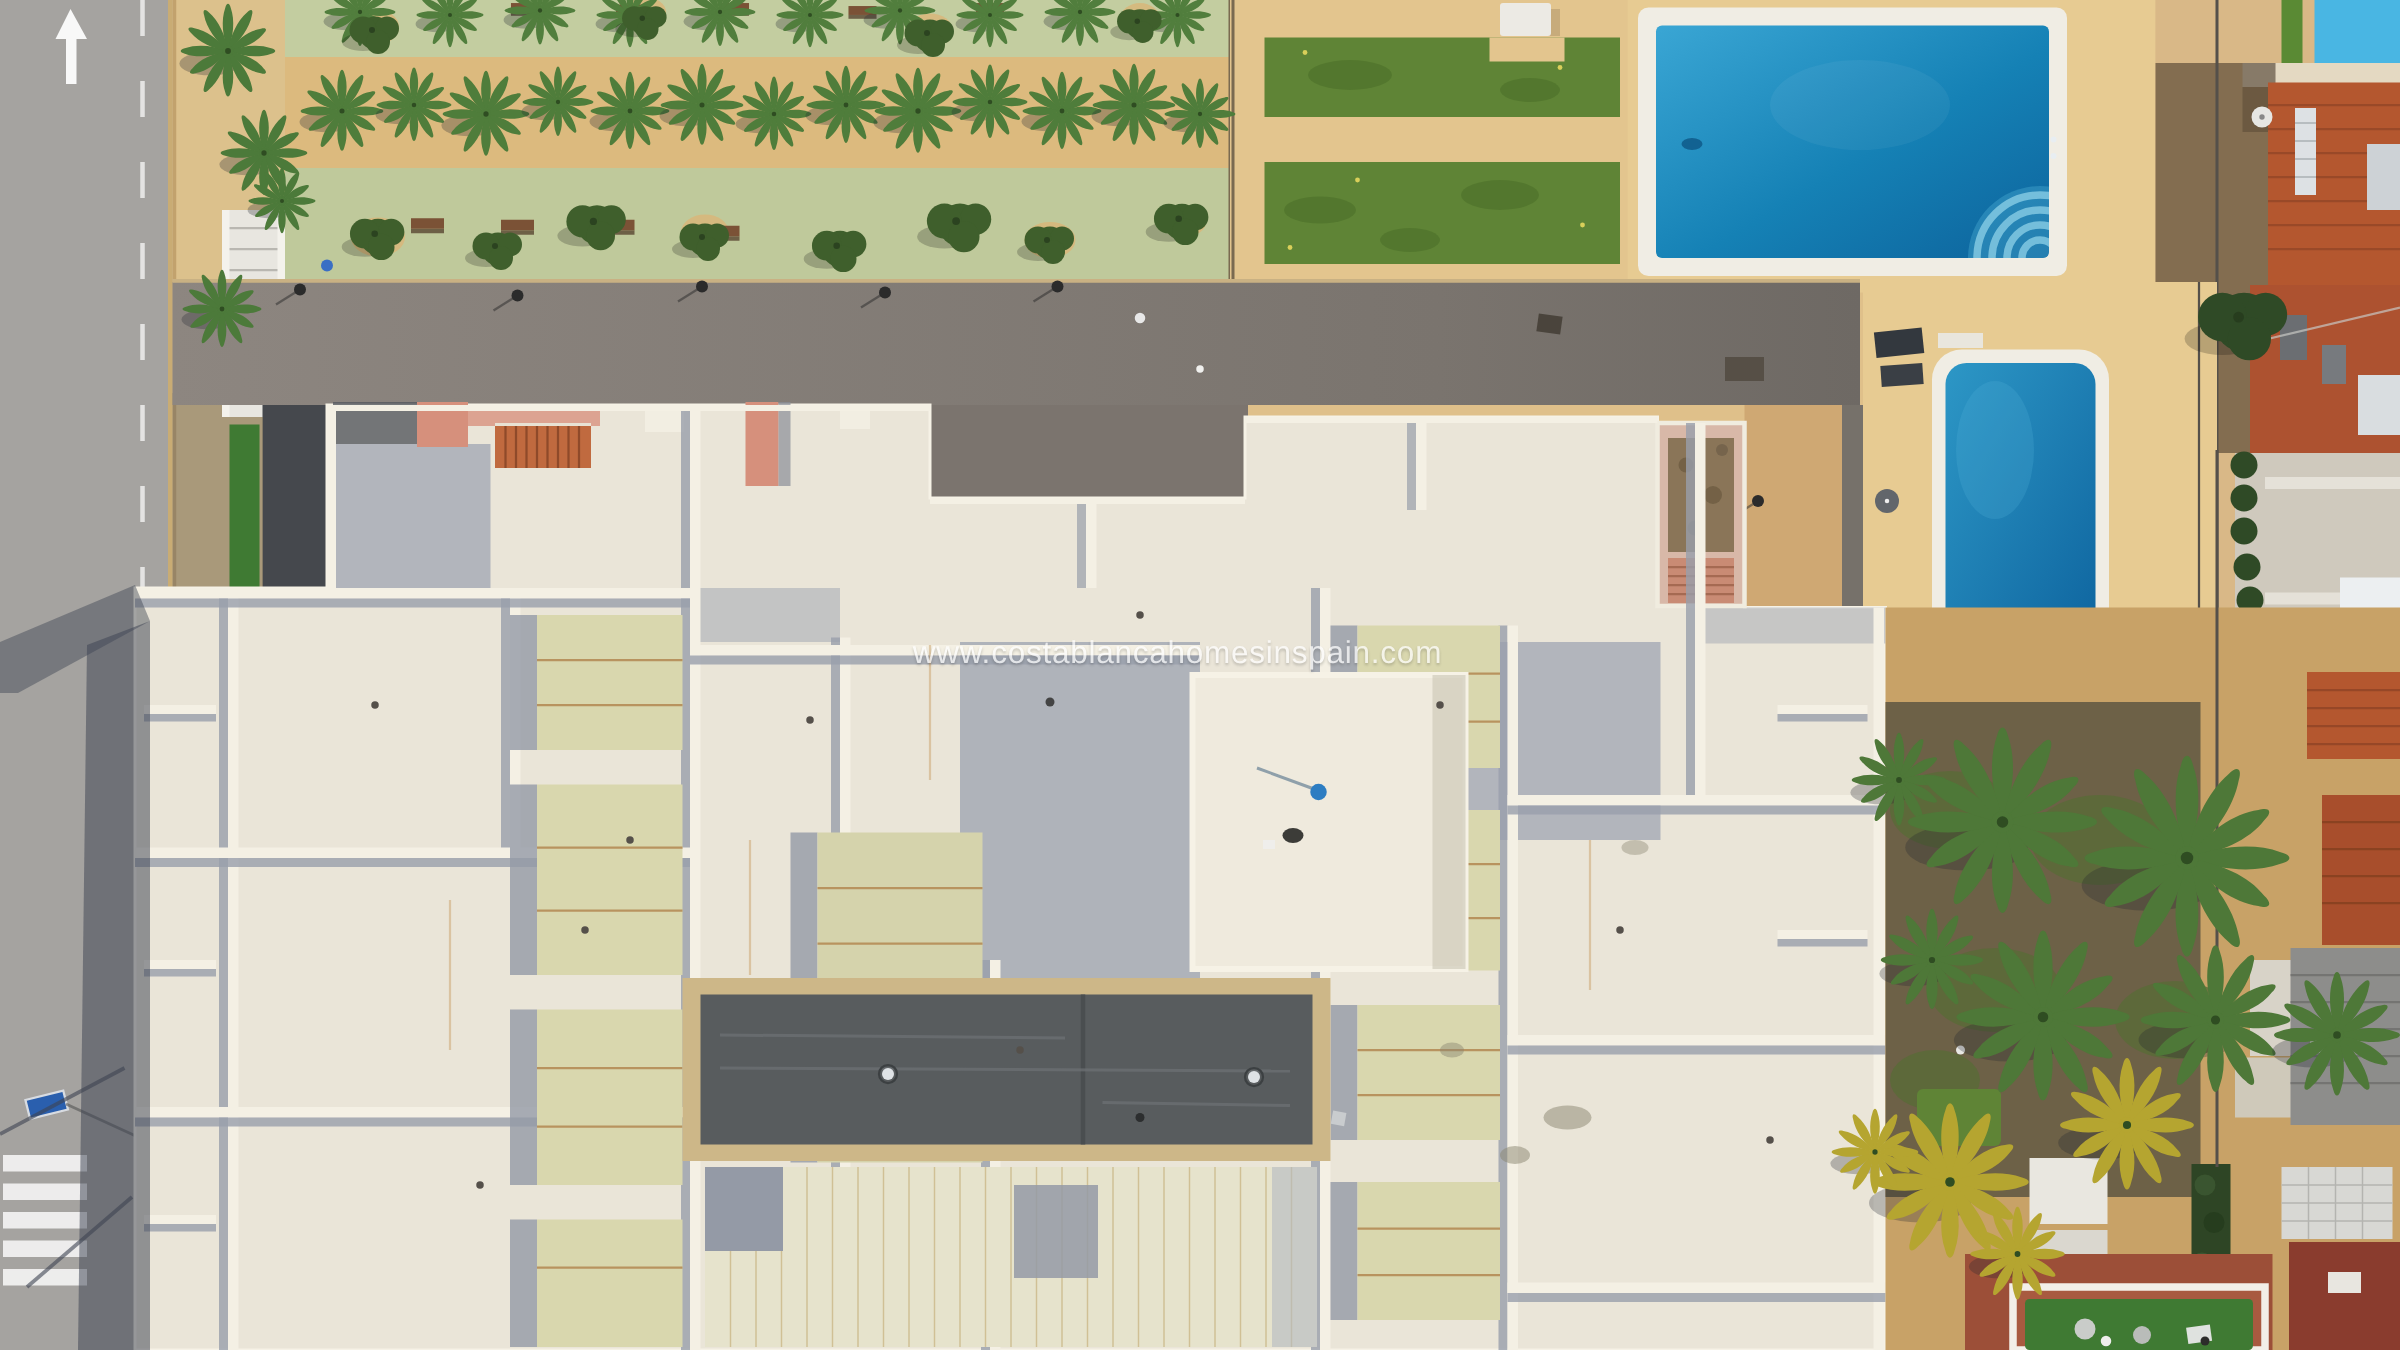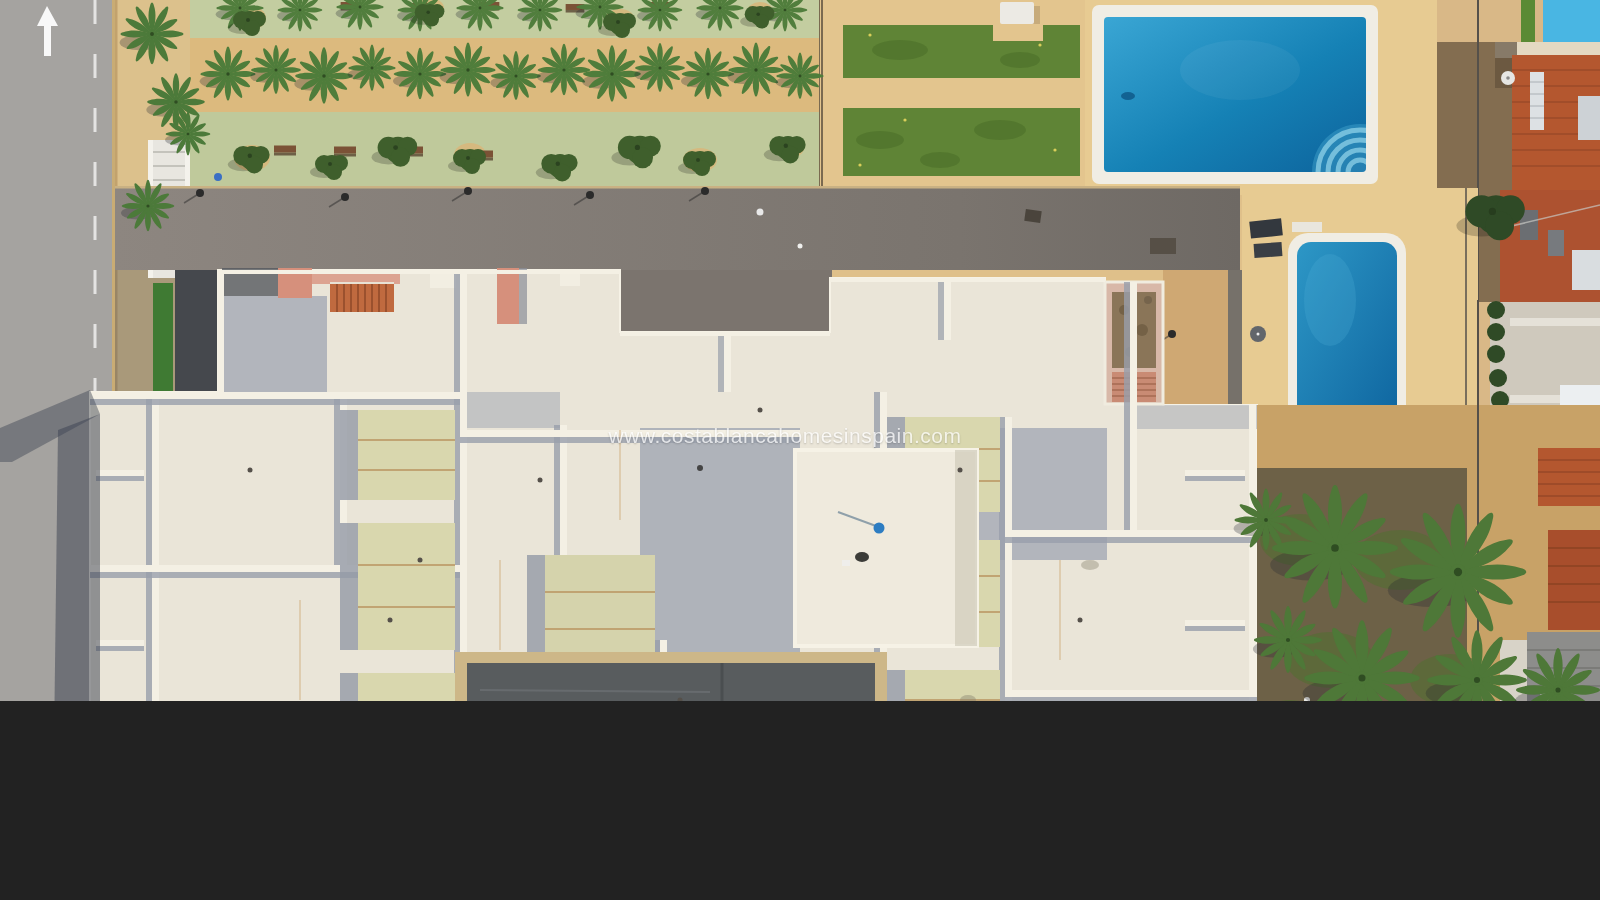--- a/index.html
+++ b/index.html
@@ -3,21 +3,21 @@
 <meta charset="utf-8">
 <style>
   :root{
     --road:#a5a3a0; --asphalt:#837c76; --sand:#dfc08a; --deck:#e7cb92;
     --rim:#f0ede4; --roofWhite:#eae5d8; --parapet:#f4f0e4; --shadowBlue:#3e4452;
     --skylight:#d9d7ae; --palmGreen:#4f7d3b; --palmYellow:#b5a530; --lawn:#5f8436;
     --parkGreen:#c3cda0; --salmon:#d6907c; --terracotta:#b4572f; --darkRoof:#585c5e;
     --stairs:#c06a3f; --pink:#d8b8a8; --redBuilding:#8a3c2e; --turf:#3f7a33; --signBlue:#2a5fae;
   }
   html,body{margin:0;padding:0;background:#222;}
-  .scene{position:relative;width:1600px;height:701px;overflow:hidden;
+  .scene{position:relative;width:1600px;height:900px;overflow:hidden;
          font-family:"Liberation Sans",sans-serif;background:var(--sand);}
   .scene svg{display:block;}
   .watermark{position:absolute;left:785px;top:436px;transform:translate(-50%,-50%);
     color:#fff;opacity:.72;font-size:21px;letter-spacing:.5px;white-space:nowrap;
     text-shadow:0 1px 2px rgba(40,40,40,.35);font-family:"Liberation Sans",sans-serif;}
 </style>
 </head>
 <body>
 
 <div class="scene">

